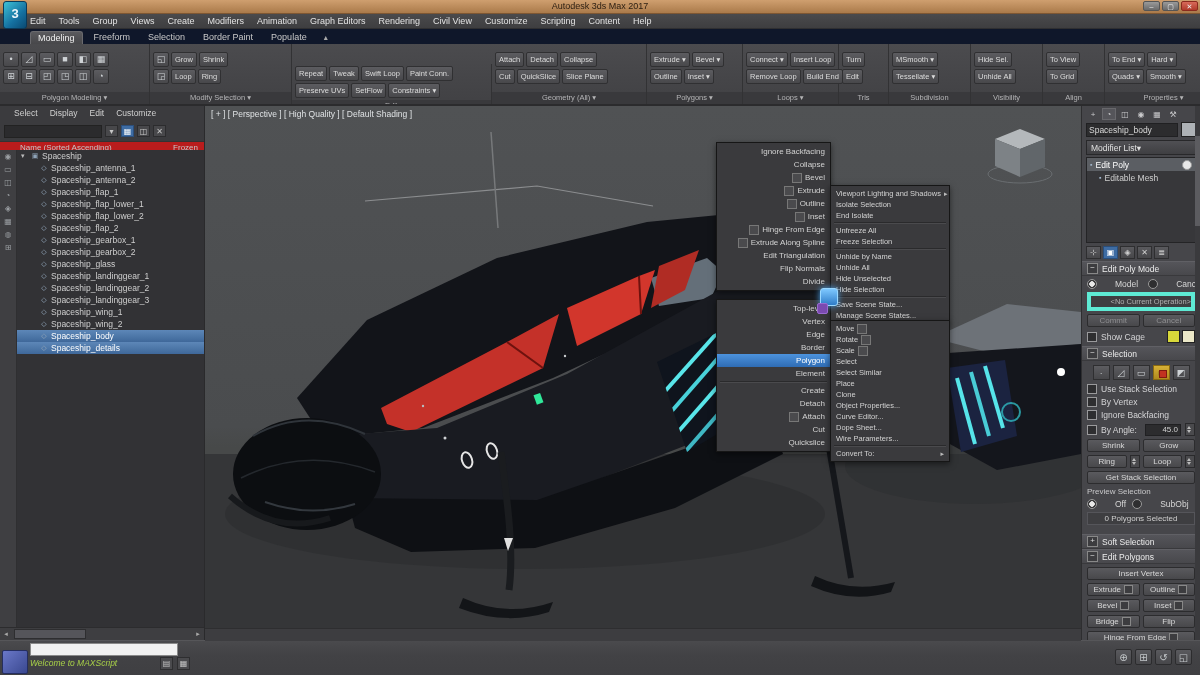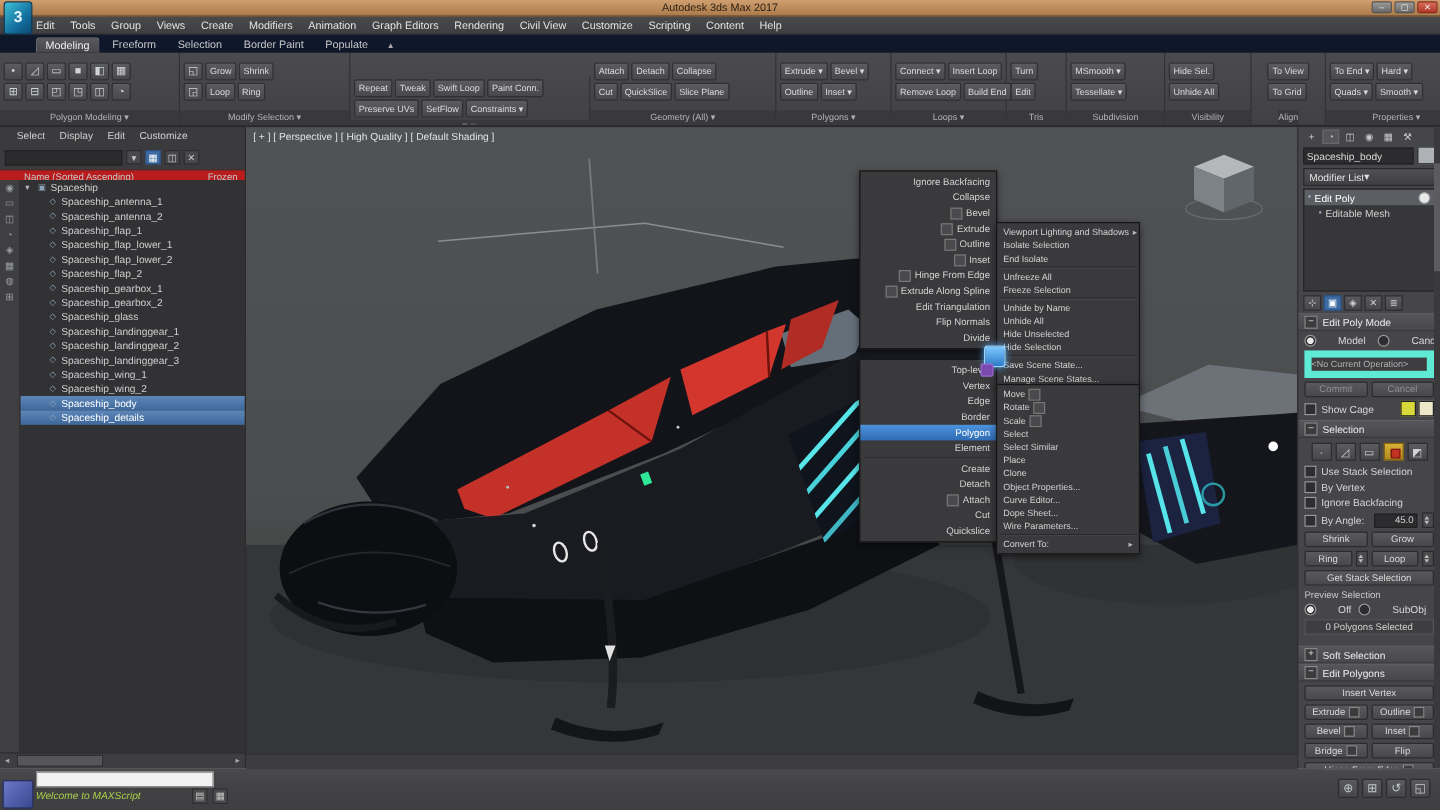--- a/index.html
+++ b/index.html
@@ -125,21 +125,21 @@
   .sbtn.active{background:#3e6ca3;border-color:#2a4e7a;color:#fff}
   .rollout-h{display:flex;align-items:center;gap:4px;height:13px;background:linear-gradient(#55555a,#48484c);
     border-top:1px solid #606065;border-bottom:1px solid #39393c;padding:0 5px;color:#ececec}
   .pm{width:9px;height:9px;border:1px solid #888;background:#3c3c3f;font-size:8px;line-height:7px;
     text-align:center;color:#ddd;flex:none}
   .ro-body{padding:3px 5px;display:flex;flex-direction:column;gap:3px}
   .radio-row{display:flex;gap:10px}
   .radio{display:inline-flex;align-items:center;gap:18px;font-size:8.5px;color:#d6d6d6}
   .rdot{width:8px;height:8px;border-radius:50%;border:1px solid #999;background:#2e2e30;display:inline-block}
   .rdot.on{background:radial-gradient(circle,#e8e8e8 0 2.5px,#2e2e30 3px)}
-  .op-label{border:6px solid #5eead4;background:#3e3e41;color:#b0b0b0;text-align:left;height:11px;
+  .op-label{border:4px solid #5eead4;background:#3e3e41;color:#b0b0b0;text-align:right;height:11px;
     line-height:11px;font-size:7.5px;white-space:nowrap;overflow:hidden}
   .cp-btn{background:linear-gradient(#5a5a5e,#48484b);border:1px solid #2c2c2e;border-radius:2px;color:#d8d8d8;
     font-size:8px;height:13px;line-height:11px;text-align:center;padding:0 3px;white-space:nowrap;overflow:hidden}
   .cp-btn.dis{color:#8f8f91}
   .cp-btn.wide{width:100%}
   .btn-pair{display:flex;gap:3px}
   .btn-pair .cp-btn{flex:1}
   .check{display:flex;align-items:center;gap:4px;font-size:8.5px;color:#d4d4d6}
   .cbox{width:8px;height:8px;border:1px solid #9a9a9c;background:#2e2e30;flex:none}
   .sw{width:11px;height:11px;border:1px solid #222;flex:none}
@@ -344,21 +344,21 @@
         <div class="rgroup-body">
           <div class="rrow">
             <button class="rbtn">Hide Sel.</button>
           </div>
           <div class="rrow">
             <button class="rbtn">Unhide All</button>
           </div>
         </div>
         <div class="rgroup-label">Visibility</div>
       </div>
-      <div class="rgroup" style="width: 62px; align-items: center;">
+      <div class="rgroup" style="width: 62px;">
         <div class="rgroup-body">
           <div class="rrow">
             <button class="rbtn">To View</button>
           </div>
           <div class="rrow">
             <button class="rbtn">To Grid</button>
           </div>
         </div>
         <div class="rgroup-label">Align</div>
       </div>

